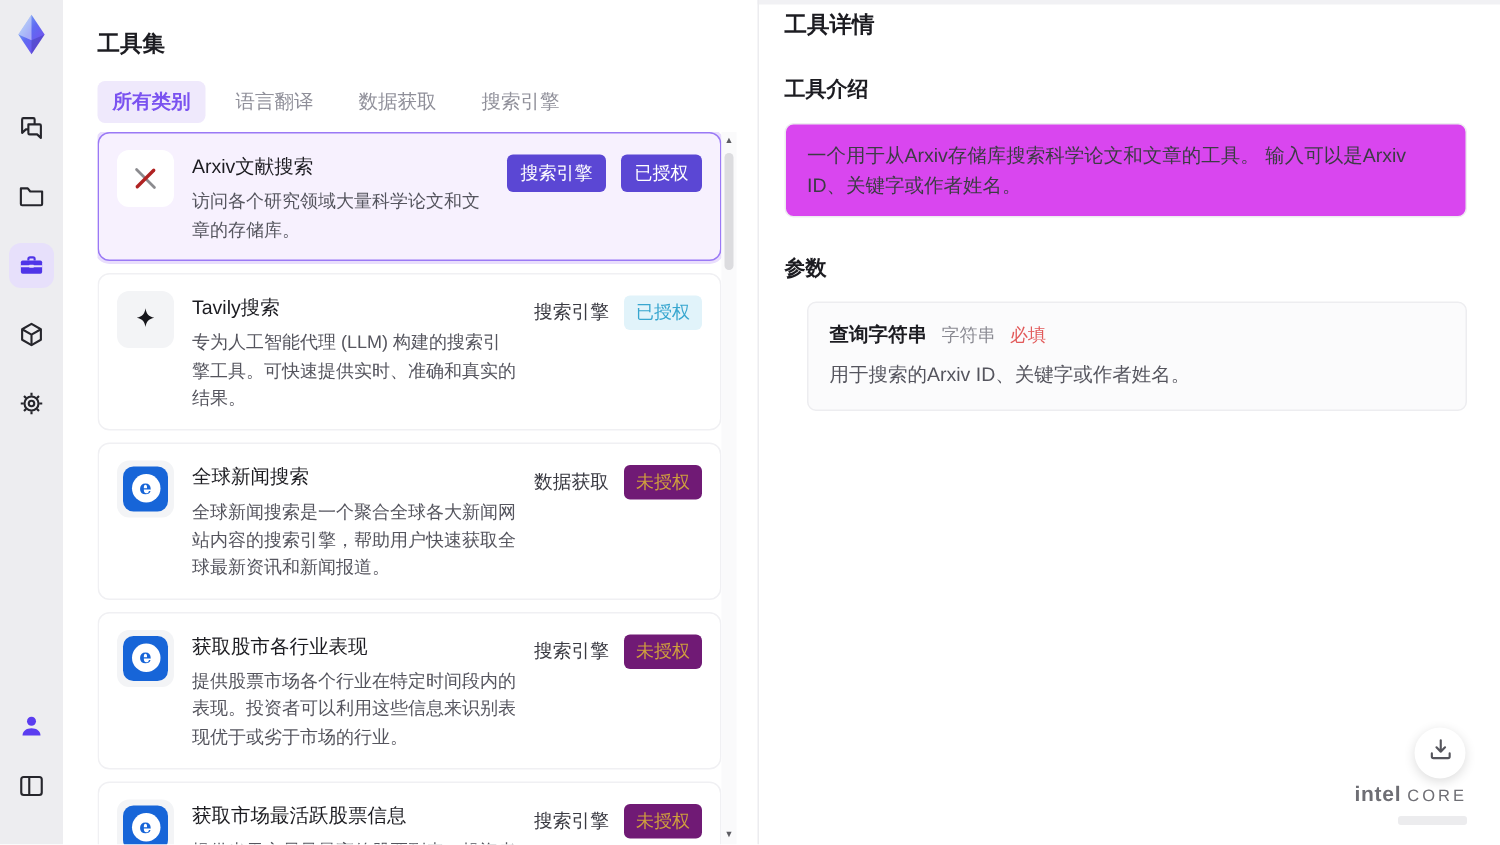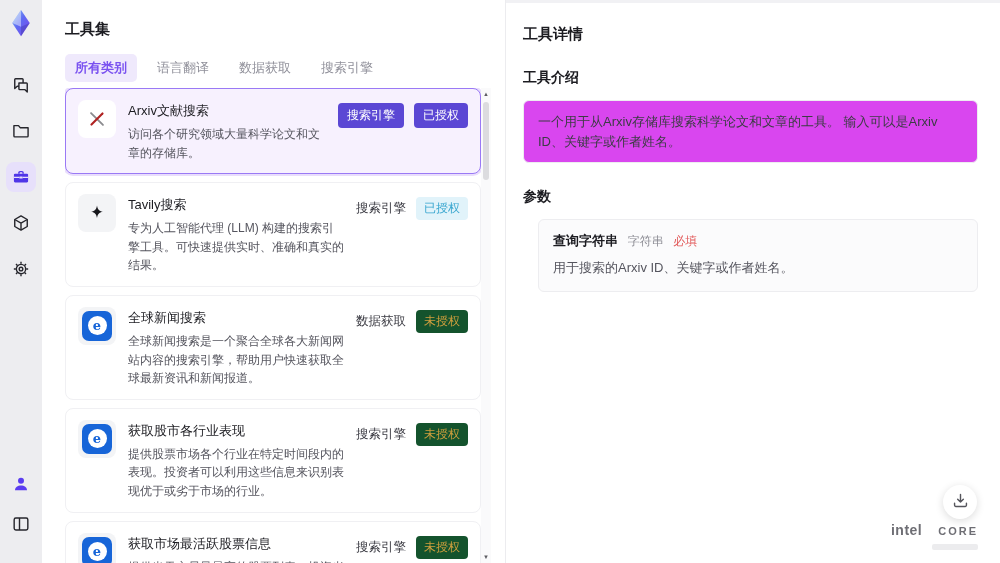--- a/index.html
+++ b/index.html
@@ -33,58 +33,58 @@
   .tool-icon { width:38px; height:38px; border-radius:8px; background:#f3f4f6; flex-shrink:0;
                display:flex; align-items:center; justify-content:center; }
   .tool-card.selected .tool-icon { background:#fff; }
   .tool-info { flex:1; min-width:0; }
   .tool-name { font-size:13px; font-weight:normal; margin:2px 0 5px; }
   .tool-desc { font-size:12px; color:#55555e; line-height:1.55; }
   .tool-tags { display:flex; gap:10px; align-items:flex-start; flex-shrink:0; padding-top:3px; }
   .tool-category { font-size:12.5px; color:#3a3a42; padding:3px 0; white-space:nowrap; }
   .badge { font-size:12px; padding:3px 8px; border-radius:4px; white-space:nowrap; }
   .badge.authorized { background:#e1f3fa; color:#38a6cf; }
-  .badge.unauthorized { background:#14532d; color:#cf9f3d; }
+  .badge.unauthorized { background:#701a75; color:#cf9f3d; }
   .tool-card.selected .tool-category,
   .tool-card.selected .badge { background:#5b47d4; color:#fff; padding:4px 9px; border-radius:4px; font-size:12px; }
 
   .blue-tile { width:30px; height:30px; border-radius:7px; background:#1765d8;
                display:flex; align-items:center; justify-content:center; }
   .e-mark { width:19px; height:19px; border-radius:50%; background:#fff; color:#1765d8;
             font-weight:bold; font-size:13px; display:flex; align-items:center; justify-content:center;
             font-family:"DejaVu Serif", serif; }
 
   
   .scrollbar { position:absolute; left:481px; top:88px; bottom:0; width:10px; background:#fafafb; z-index:4; }
   .scrollbar .arr { font-size:6px; color:#5c5c62; text-align:center; line-height:12px; height:12px; cursor:pointer; }
   .scrollbar .arr.down { position:absolute; bottom:0; left:0; right:0; }
   .scrollbar .thumb { position:absolute; left:2px; right:2px; top:14px; height:78px; background:#dcdcdf; border-radius:3px; cursor:grab; }
 
   .divider { position:absolute; left:505px; top:0; bottom:0; width:1px; background:#ececef; }
 
   
-  .details-panel { position:absolute; left:506px; right:0; top:0; bottom:0; padding:25px 22px 0 17px; }
+  .details-panel { position:absolute; left:506px; right:0; top:0; bottom:0; padding:7px 22px 0 17px; }
   .details-title { font-size:15px; font-weight:bold; }
   .section-heading { font-size:14px; font-weight:bold; margin:25px 0 13px; }
   .info-box { background:#d946ef; border:1px solid #ededf0; border-radius:6px;
               padding:11px 14px; font-size:13px; color:#3c3c44; line-height:1.5; }
   .param-box { background:#fbfbfc; border:1px solid #ededf0; border-radius:6px; padding:12px 14px 14px;margin-left:15px; }
   .param-head { font-size:13px; margin-bottom:9px; }
   .param-name { font-weight:bold; }
   .param-type { color:#8a8a92; font-size:12px; margin-left:6px; }
   .param-required { color:#e25a5a; font-size:12px; margin-left:6px; }
   .param-desc { font-size:13px; color:#55555e; }
 
   
   .download-fab { position:absolute; right:23px; bottom:44px; width:34px; height:34px; border-radius:50%;
                   background:#fff; box-shadow:0 2px 8px rgba(0,0,0,0.14); display:flex; align-items:center;
                   justify-content:center; cursor:pointer; z-index:6; }
   .brand { position:absolute; right:22px; bottom:24px; color:#6e6e74; white-space:nowrap; }
   .brand .intel { font-size:14px; font-weight:bold; letter-spacing:0.5px;text-align:right; }
-  .brand .core { font-size:11px; font-weight:bold; letter-spacing:2px; margin-left:16px; }
+  .brand .core { font-size:11px; font-weight:normal; letter-spacing:2px; margin-left:4px; }
   .brand-bar { position:absolute; right:22px; bottom:13px; width:46px; height:6px; background:#ececee; border-radius:2px; }
 </style>
 </head>
 <body>
 
 <div class="topline"></div>
 
 <aside class="sidebar">
   <div class="logo" id="logo">
       <svg width="30" height="30" viewBox="0 0 24 24">

